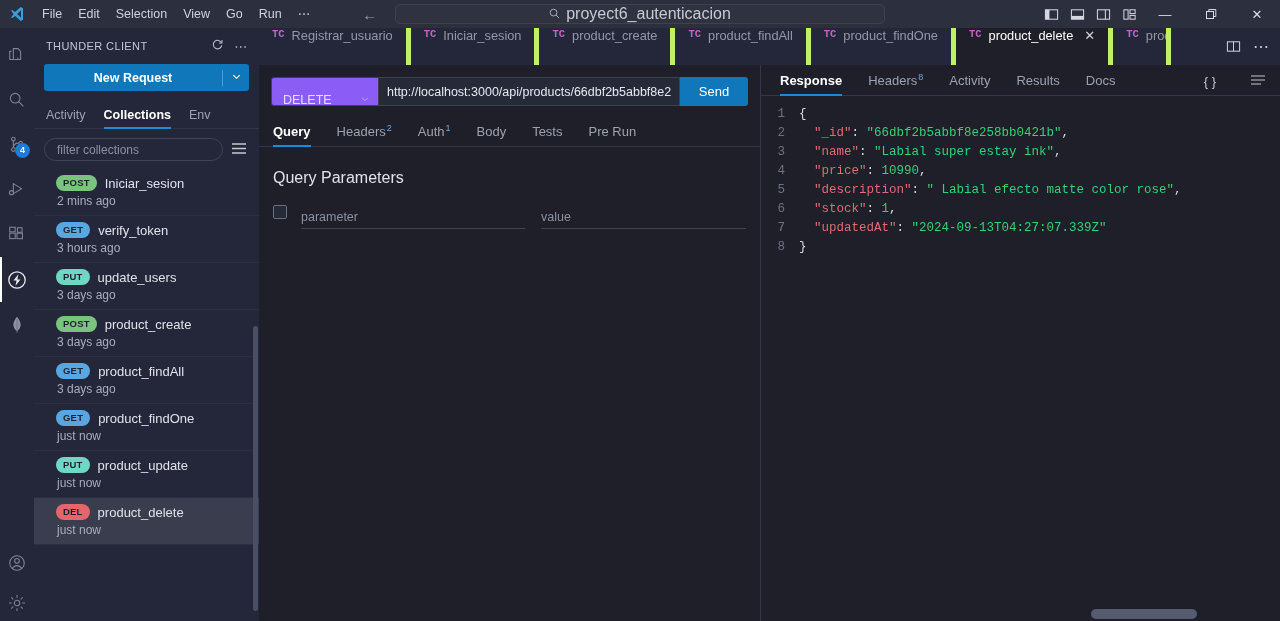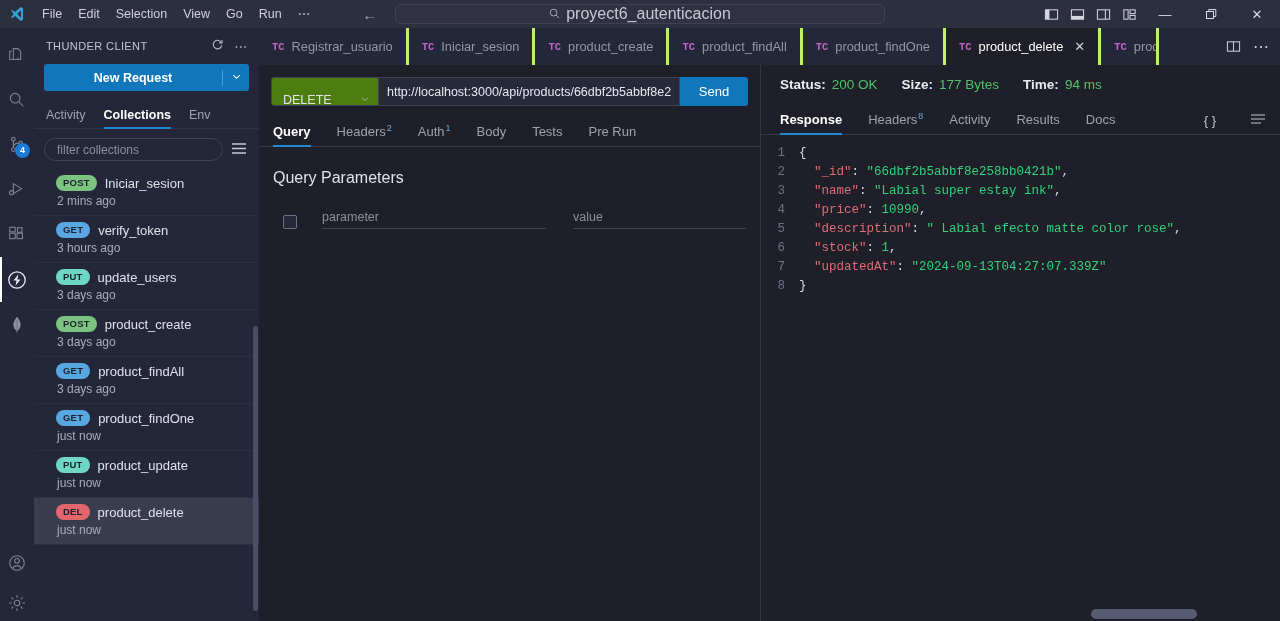--- a/index.html
+++ b/index.html
@@ -135,22 +135,22 @@
     background:#4a4f66; border-radius:3px;
   }
 
   
   .editor { flex:1 1 auto; display:flex; flex-direction:column; min-width:0; background:#1e1f29; }
   .tabbar {
     height: 37px; flex: 0 0 37px; background: #24273a; display:flex; align-items:stretch;
     overflow:hidden; position:relative;
   }
   .etab {
-    display:flex; align-items:center; gap:7px; padding: 0 13px;
-    font-size: 12.8px; color:#9497a6; border-right:3px solid #bef264;
+    display:flex; align-items:flex-start; gap:7px; padding: 0 13px;
+    font-size: 12.8px; color:#9497a6; border-right:5px solid #bef264;
     white-space:nowrap; position:relative; max-width: 190px;
   }
   .etab .tc { color:#c364c5; font-weight:700; font-size:10.5px; font-family:"Liberation Mono", monospace; }
   .etab.active { background: #1e1f29; color:#ffffff; }
   .etab.active:before {
     content:''; position:absolute; left:0; right:0; top:0; height:1px; background:#1e1f29;
   }
   .etab .x { margin-left:4px; font-size:13px; color:#d0d3dc; }
   .etab.partial { max-width: 58px; overflow:hidden; }
   .tabbar-actions {
@@ -158,21 +158,21 @@
     background:#24273a;
   }
   .tba { width:26px; height:37px; display:flex; align-items:center; justify-content:center; color:#cbcfda; }
 
   .panes { flex:1 1 auto; display:flex; min-height:0; }
 
   
   .req-pane { width: 502px; flex: 0 0 502px; display:flex; flex-direction:column; border-right:1px solid #33374a; }
   .url-row { display:flex; align-items:center; gap:0; padding: 12px 12px 10px 12px; }
   .method-sel {
-    width: 108px; height: 29px; background:#4d7c0f; border:1px solid #3d4254;
+    width: 108px; height: 29px; background:#8b5cf6; border:1px solid #3d4254;
     border-radius:3px 0 0 3px; display:flex; align-items:center; justify-content:space-between;
     padding: 16px 8px 0 11px; font-size:12.5px; color:#e3e5ec;
   }
   .method-sel .cv { font-size:10px; color:#b5b9c6; }
   .url-input {
     flex:1 1 auto; height:29px; background:#262938; border:1px solid #3d4254; border-left:none;
     display:flex; align-items:center; padding: 0 8px; font-size:12.5px; color:#e6e8ef;
     overflow:hidden; white-space:nowrap;
   }
   .send-btn {
@@ -182,21 +182,21 @@
   .req-tabs {
     display:flex; align-items:flex-end; gap: 26px; padding: 0 14px; height: 31px;
     border-bottom:1px solid #33374a;
   }
   .rtab { font-size:13px; color:#9da1b0; padding-bottom:7px; position:relative; }
   .rtab.active { color:#ffffff; font-weight:700; }
   .rtab.active:after { content:''; position:absolute; left:0; right:0; bottom:-1px; height:2px; background:#1f8ad2; }
   .rtab sup { font-size:9px; color:#6fa8dc; vertical-align:super; margin-left:1px; }
 
   .qp-title { font-size: 16px; color:#dfe2ea; padding: 22px 0 0 14px; }
-  .qp-row { display:flex; align-items:flex-end; padding: 18px 14px 0 24px; gap: 11px; }
+  .qp-row { display:flex; align-items:flex-start; padding: 18px 14px 0 14px; gap: 0; }
   .qp-check {
     width:14px; height:14px; border:1px solid #6b7085; border-radius:2px; margin-right:14px;
     background:#262938; flex:0 0 14px;
   }
   .qp-field {
     height: 24px; border-bottom:1px solid #3d4254; font-size:12.5px; color:#8b90a0;
     display:flex; align-items:center;
   }
   .qp-field.p { width: 224px; margin-right: 16px; }
   .qp-field.v { flex:1 1 auto; }
@@ -543,34 +543,20 @@
 
           <div class="qp-title">Query Parameters</div>
           <div class="qp-row">
             <div class="qp-check"></div>
             <div class="qp-field p">parameter</div>
             <div class="qp-field v">value</div>
           </div>
         </div>
 
         <div class="res-pane">
-          <div class="res-status">
-            <div class="grp">
-              <span class="k">Status:</span>
-              <span class="v">200 OK</span>
-            </div>
-            <div class="grp">
-              <span class="k">Size:</span>
-              <span class="v">177 Bytes</span>
-            </div>
-            <div class="grp">
-              <span class="k">Time:</span>
-              <span class="v">94 ms</span>
-            </div>
-          </div>
 
           <div class="res-tabs">
             <div class="rtab active"><span>Response</span></div>
             <div class="rtab"><span>Headers</span><sup>8</sup></div>
             <div class="rtab"><span>Activity</span></div>
             <div class="rtab"><span>Results</span></div>
             <div class="rtab"><span>Docs</span></div>
             <div class="spacer"></div>
             <div class="rt-icon">{ }</div>
             <div class="rt-icon" style="padding-left:8px">

